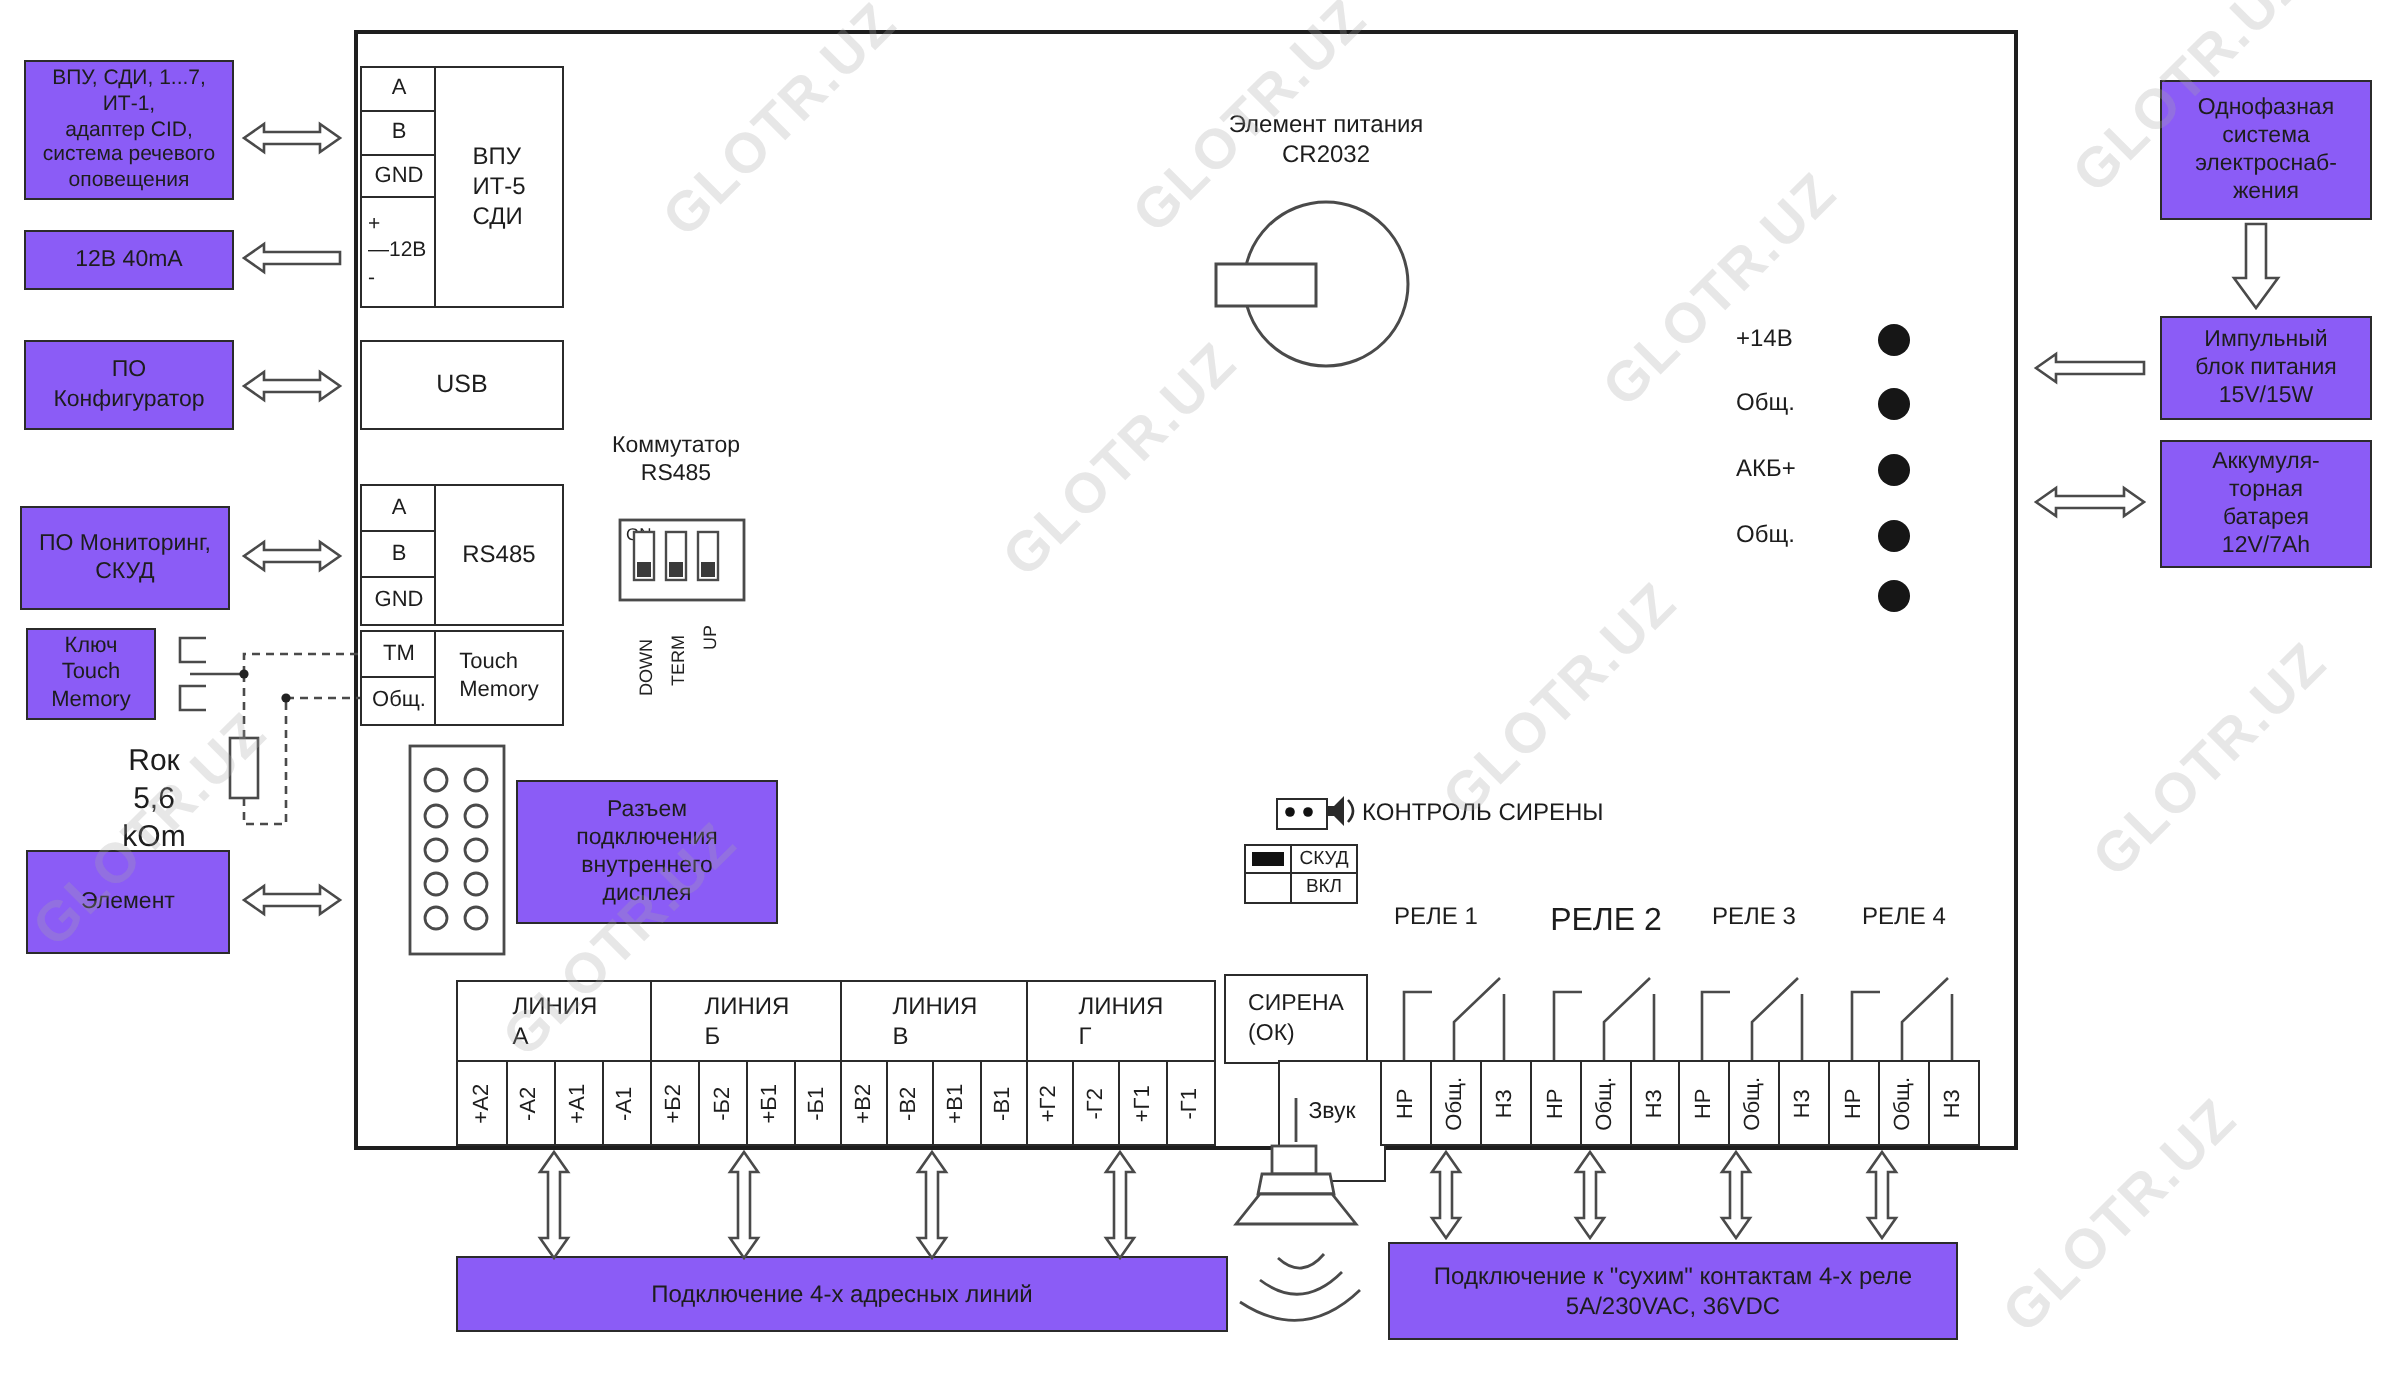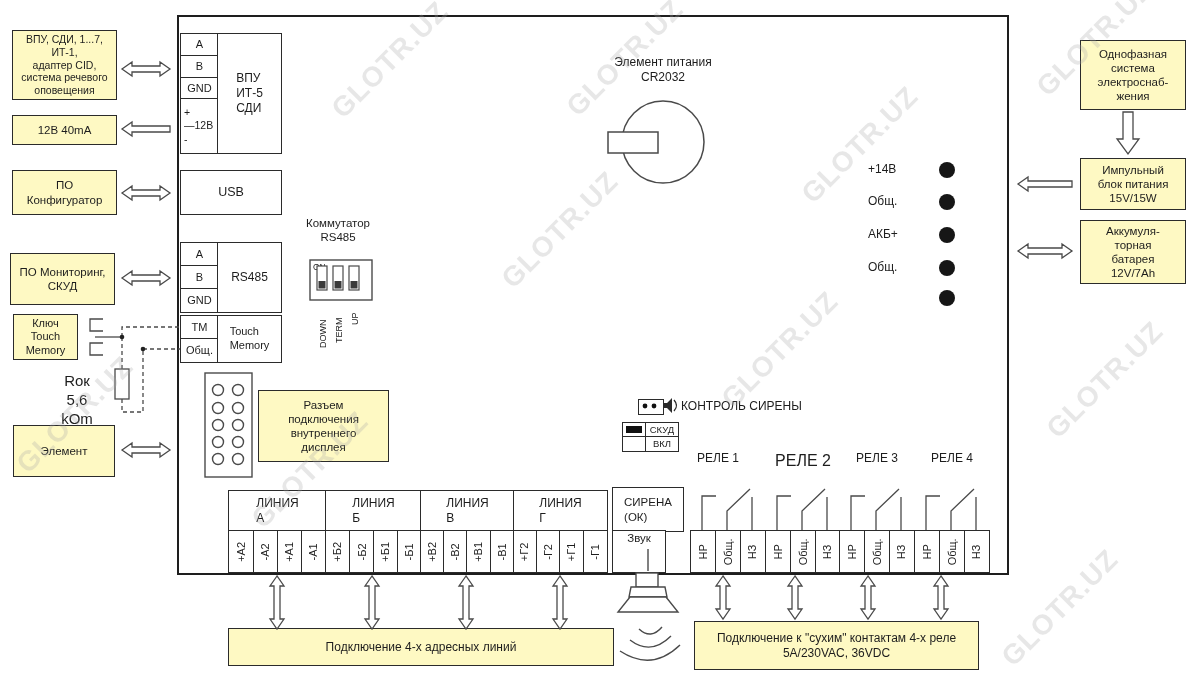--- a/index.html
+++ b/index.html
@@ -1,18 +1,18 @@
 <!DOCTYPE html>
 <html><head>
 <meta charset="utf-8">
 <style>
   html,body{margin:0;padding:0;background:#fff;}
   #stage{position:relative;width:1200px;height:688px;background:#fff;overflow:hidden;
          font-family:"Liberation Sans",sans-serif;color:#1d1d1d;}
-  .box{position:absolute;border:1.5px solid #2b2b2b;background:#fef9c3;display:flex;
+  .box{position:absolute;border:1.5px solid #2b2b2b;background:#8b5cf6;display:flex;
        align-items:center;justify-content:center;text-align:center;
        white-space:pre-line;line-height:1.22;font-size:11.5px;z-index:10;}
   .cell{position:absolute;border:1.4px solid #2b2b2b;background:#fff;display:flex;
         align-items:center;justify-content:center;font-size:11px;z-index:10;
         white-space:pre-line;line-height:1.25;}
   .vcell span{transform:rotate(-90deg);white-space:nowrap;font-size:11px;}
   .board{position:absolute;left:177px;top:15px;width:828px;height:556px;
          border:2.5px solid #1e1e1e;background:#fff;z-index:5;}
   .lbl{position:absolute;z-index:10;white-space:pre-line;line-height:1.25;}
   svg.overlay{position:absolute;left:0;top:0;z-index:15;pointer-events:none;}
@@ -128,21 +128,21 @@
   <div class="cell vcell" style="left:397px;top:530px;width:23px;height:41px"><span>-Б1</span></div>
   <div class="cell vcell" style="left:420px;top:530px;width:23px;height:41px"><span>+В2</span></div>
   <div class="cell vcell" style="left:443px;top:530px;width:23px;height:41px"><span>-В2</span></div>
   <div class="cell vcell" style="left:466px;top:530px;width:24px;height:41px"><span>+В1</span></div>
   <div class="cell vcell" style="left:490px;top:530px;width:23px;height:41px"><span>-В1</span></div>
   <div class="cell vcell" style="left:513px;top:530px;width:23px;height:41px"><span>+Г2</span></div>
   <div class="cell vcell" style="left:536px;top:530px;width:23px;height:41px"><span>-Г2</span></div>
   <div class="cell vcell" style="left:559px;top:530px;width:24px;height:41px"><span>+Г1</span></div>
   <div class="cell vcell" style="left:583px;top:530px;width:23px;height:41px"><span>-Г1</span></div>
 
-  <div class="cell" style="left:612px;top:530px;width:52px;height:41px;align-items:flex-start;padding-top:0;font-size:11.5px">Звук</div>
+  <div class="cell" style="left:639px;top:530px;width:52px;height:41px;align-items:flex-start;padding-top:18px;font-size:11.5px">Звук</div>
 
   <div class="cell vcell" style="left:690px;top:530px;width:25px;height:41px"><span>НР</span></div>
   <div class="cell vcell" style="left:715px;top:530px;width:25px;height:41px"><span>Общ.</span></div>
   <div class="cell vcell" style="left:740px;top:530px;width:25px;height:41px"><span>НЗ</span></div>
   <div class="cell vcell" style="left:765px;top:530px;width:25px;height:41px"><span>НР</span></div>
   <div class="cell vcell" style="left:790px;top:530px;width:25px;height:41px"><span>Общ.</span></div>
   <div class="cell vcell" style="left:815px;top:530px;width:24px;height:41px"><span>НЗ</span></div>
   <div class="cell vcell" style="left:839px;top:530px;width:25px;height:41px"><span>НР</span></div>
   <div class="cell vcell" style="left:864px;top:530px;width:25px;height:41px"><span>Общ.</span></div>
   <div class="cell vcell" style="left:889px;top:530px;width:25px;height:41px"><span>НЗ</span></div>

